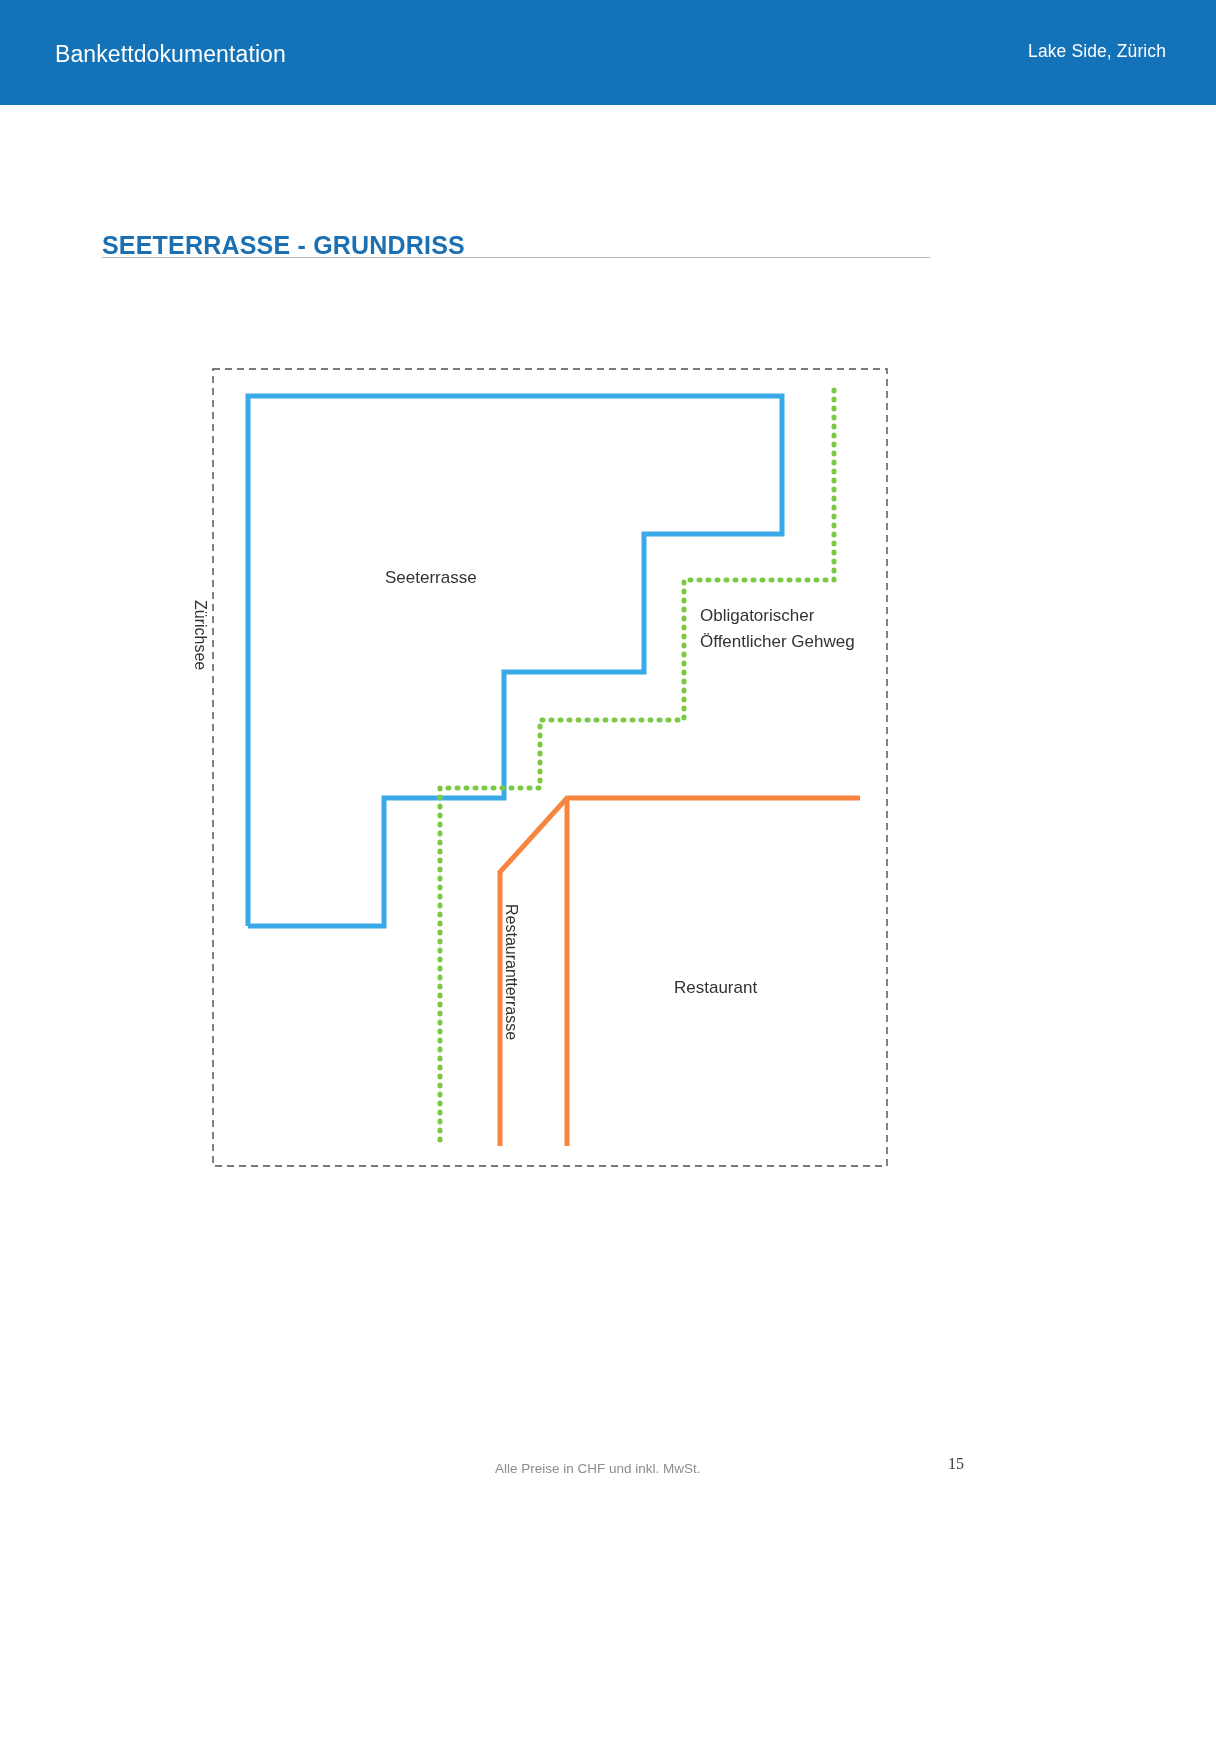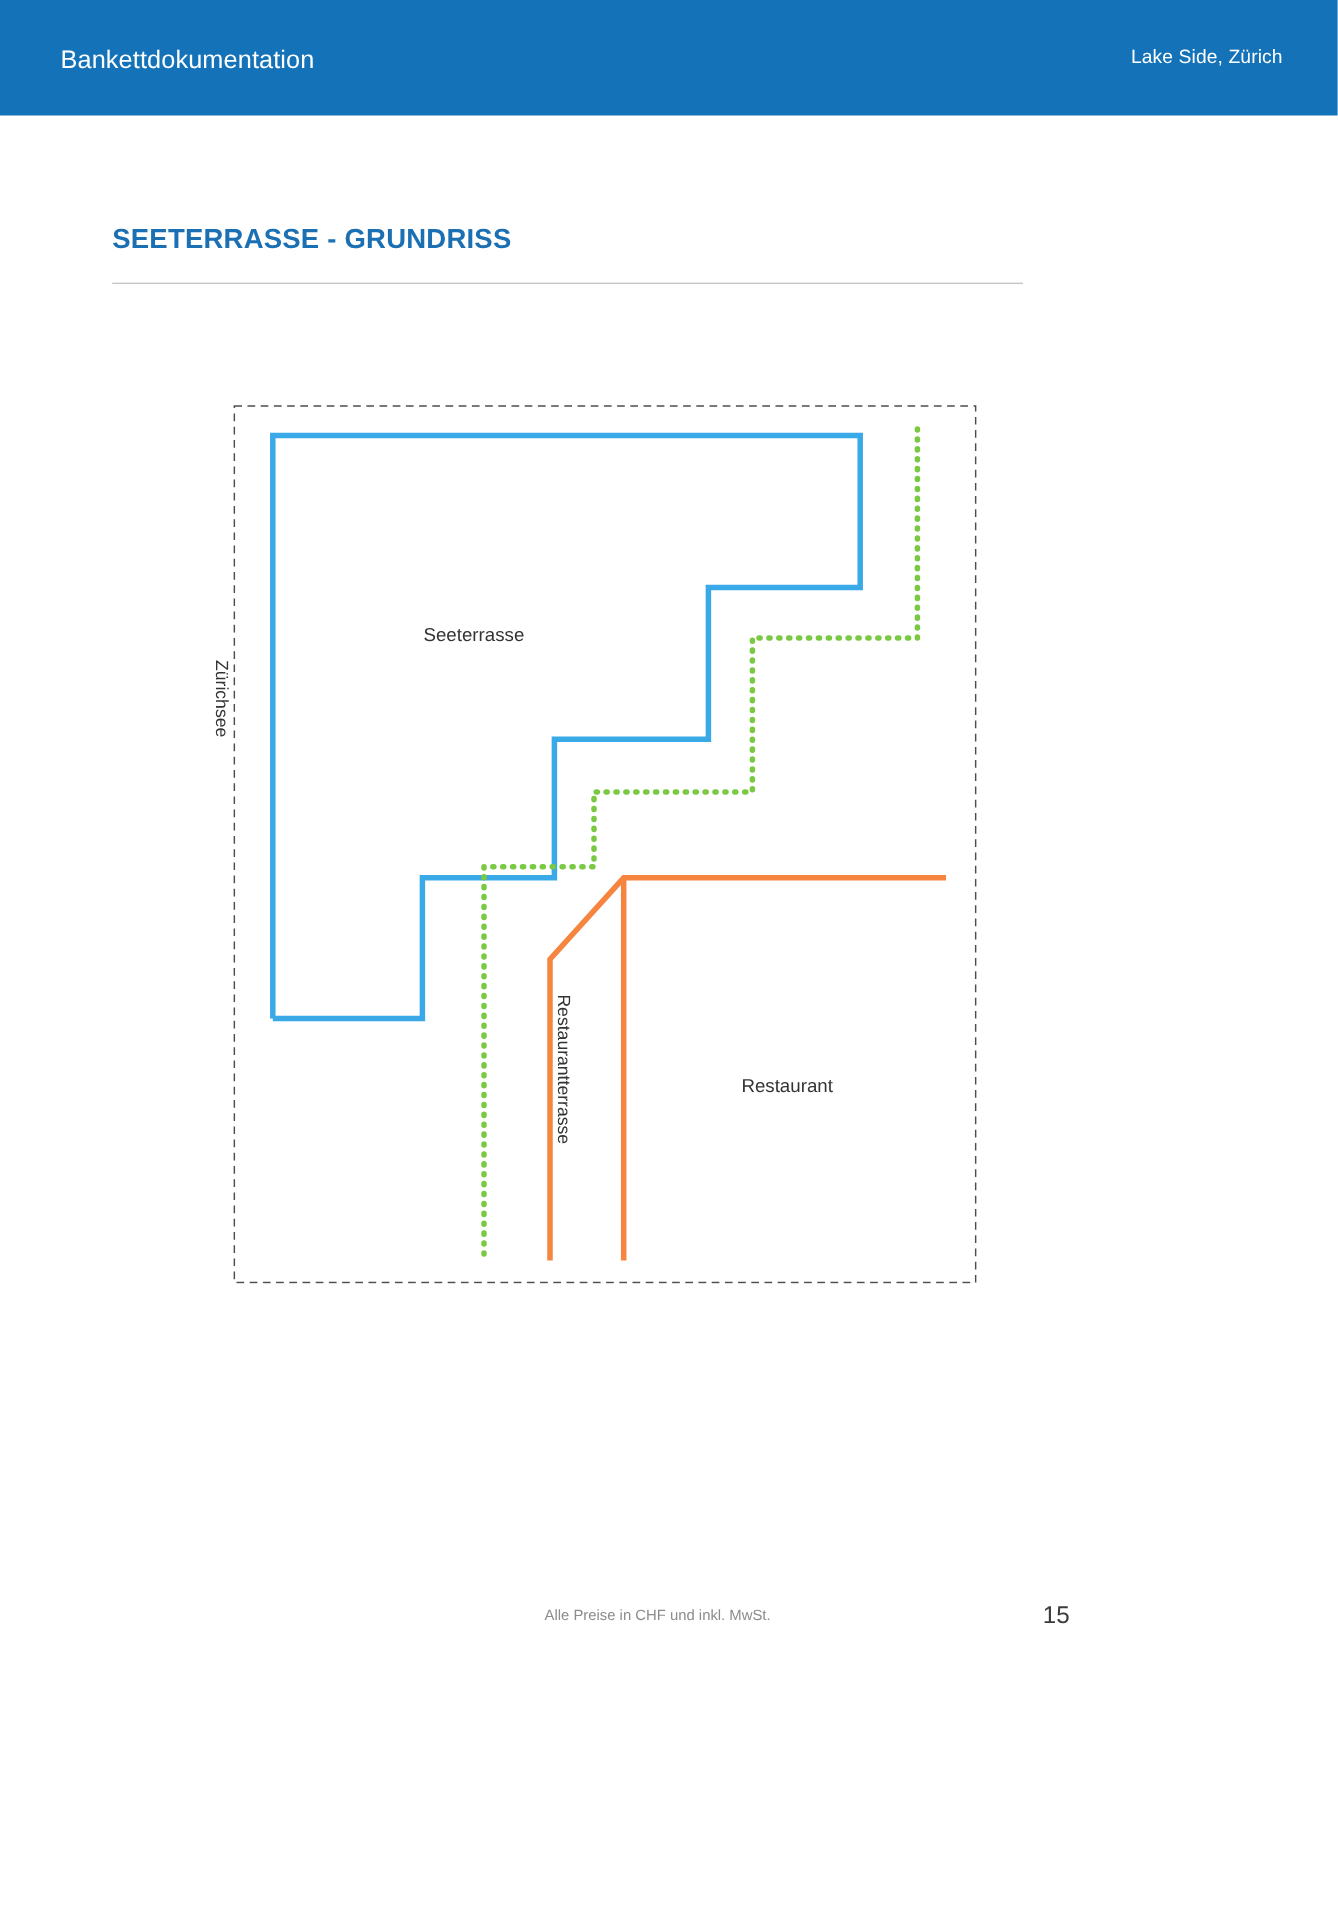--- a/index.html
+++ b/index.html
@@ -40,21 +40,21 @@
     color: #ffffff;
     letter-spacing: 0.1px;
     white-space: nowrap;
     margin-left: 44px;
   }
 
   
   .page-title {
     position: absolute;
     left: 102px;
-    top: 203px;
+    top: 231px;
     font-size: 25px;
     font-weight: bold;
     color: #1b6fb3;
     letter-spacing: 0.2px;
     white-space: nowrap;
   }
   .title-rule {
     position: absolute;
     left: 102px;
     top: 257px;
@@ -123,23 +123,24 @@
     top: 1461px;
     font-size: 13.5px;
     color: #8c8c8c;
     white-space: nowrap;
     text-align: right;
   }
   .footer-page {
     position: absolute;
     left: 948px;
     top: 1455px;
-    font-size: 22px;
+    font-size: 16px;
     color: #3b3b3b;
     white-space: nowrap;
+    font-family: Liberation Serif, serif;
   }
 </style>
 </head>
 <body>
 
 <div class="header-bar">
   <div class="header-left">Bankettdokumentation</div>
   <div class="header-right">Lake Side, Zürich</div>
 </div>
 
@@ -157,20 +158,21 @@
     <polyline points="622,22 622,212 472,212 472,352 328,352 328,420 228,420 228,778" fill="none" stroke="#7ac943" stroke-width="5" stroke-dasharray="1 8" stroke-linecap="round"></polyline>
 
     <polyline points="288,778 288,504 355,430 648,430" fill="none" stroke="#f5853f" stroke-width="5" stroke-linejoin="miter" stroke-linecap="butt"></polyline>
     <line x1="355" y1="430" x2="355" y2="778" stroke="#f5853f" stroke-width="5"></line>
   </svg>
 
   <div class="fp-label label-zuerichsee">Zürichsee</div>
 
   <div class="fp-label label-seeterrasse">Seeterrasse</div>
 
+  <div class="fp-label label-gehweg">Obligatorischer Öffentlicher Gehweg</div>
 
   <div class="fp-label label-restaurantterrasse">Restaurantterrasse</div>
 
   <div class="fp-label label-restaurant">Restaurant</div>
 </div>
 
 <div class="footer-note">Alle Preise in CHF und inkl. MwSt.</div>
 <div class="footer-page">15</div>
 
 </body></html>

